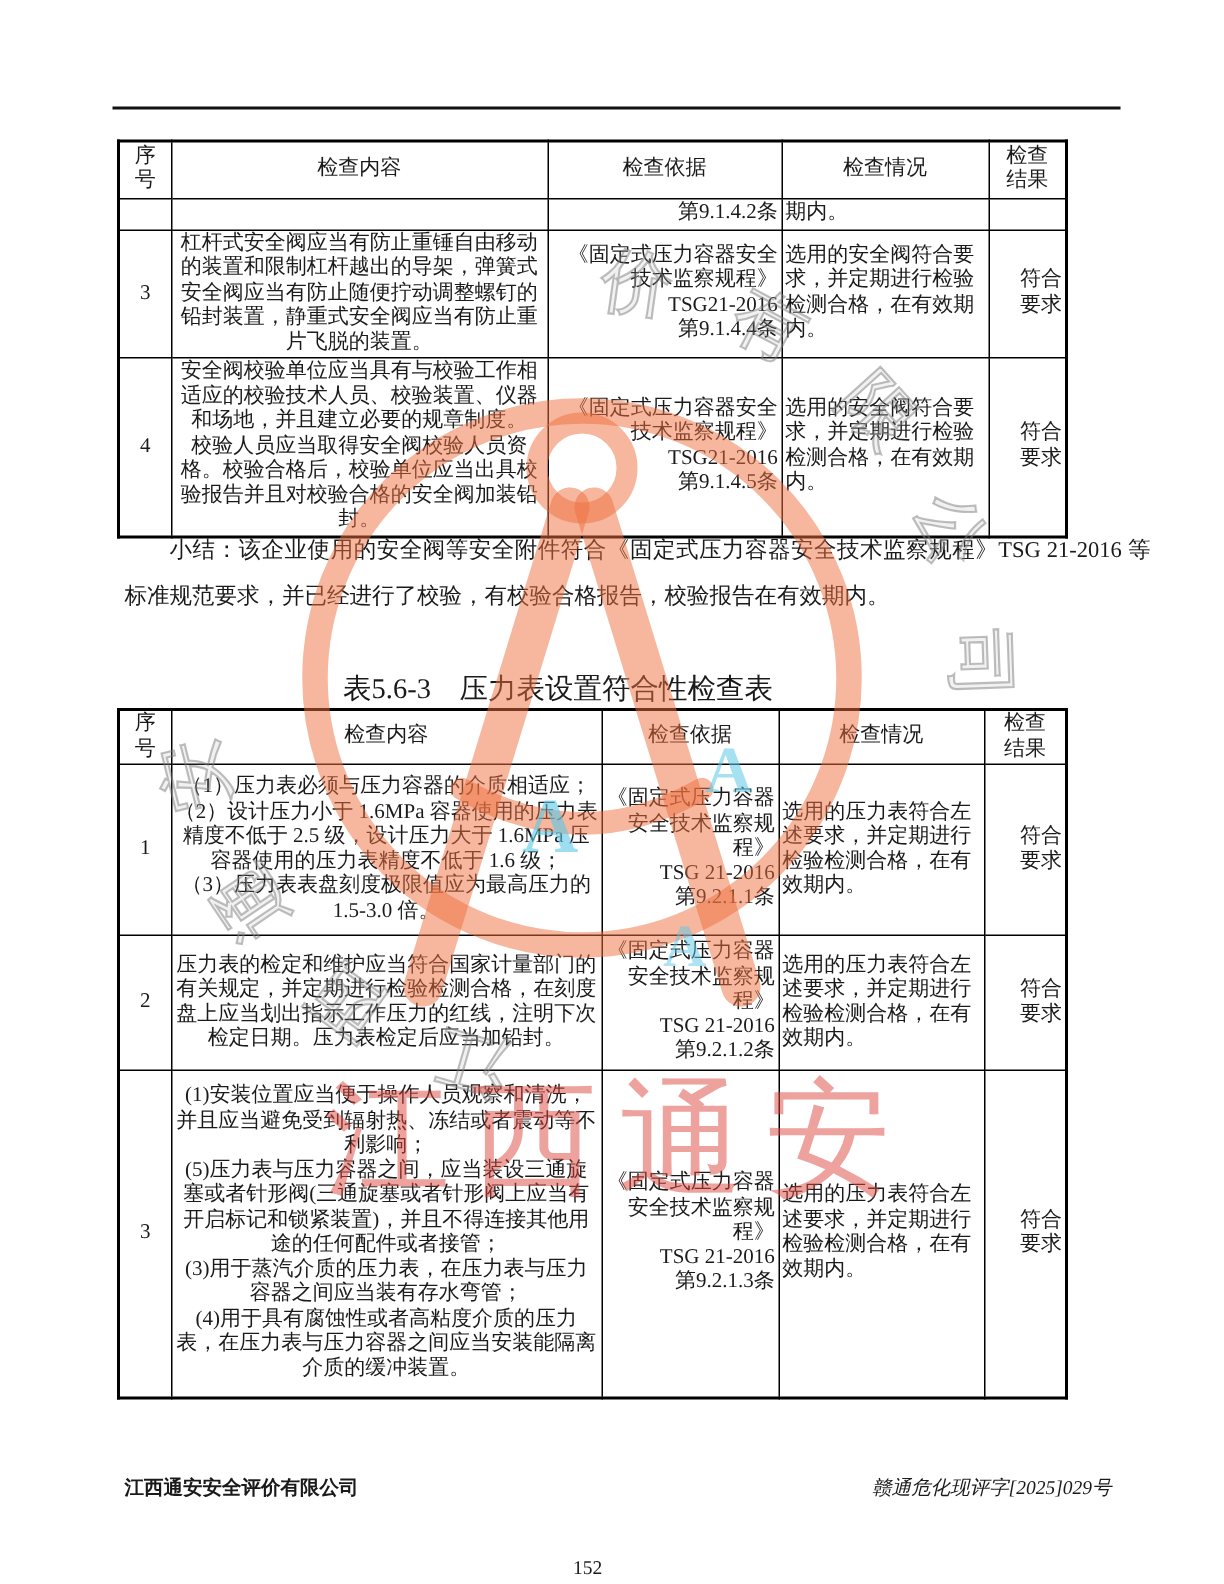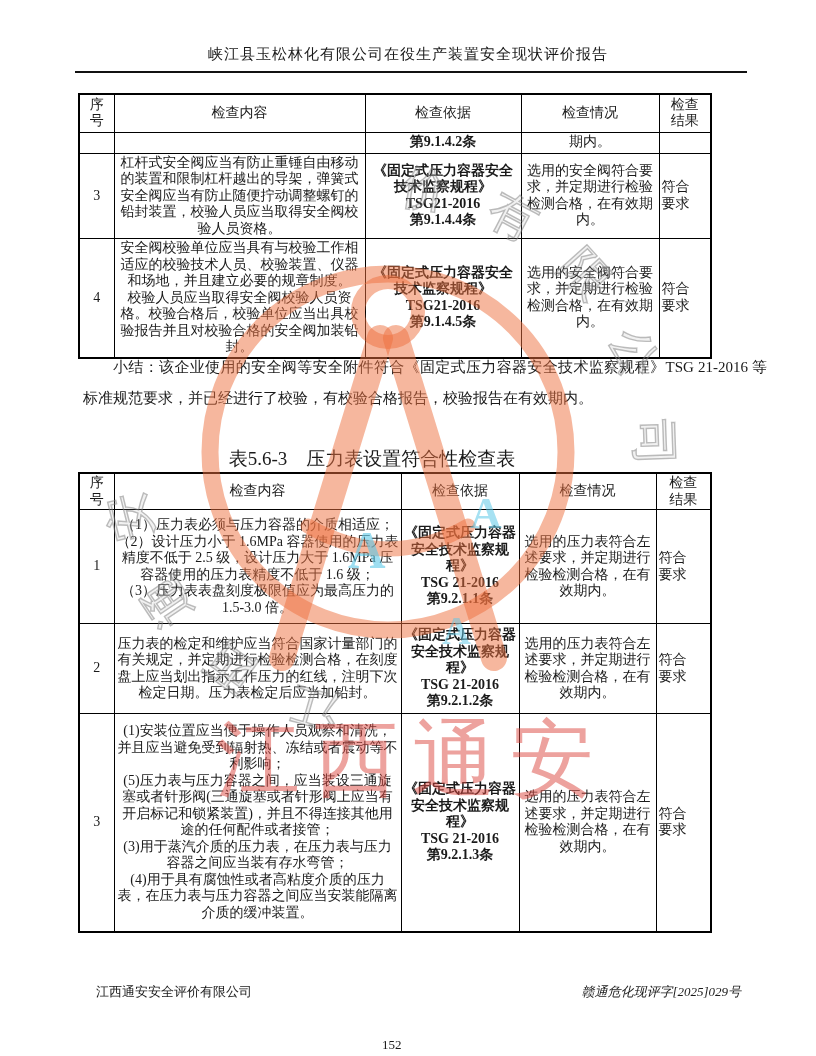--- a/index.html
+++ b/index.html
@@ -17,51 +17,50 @@
   #header-rule{left:75px;top:71px;width:672px;height:2px;background:#111;}
   
   table.doc{
     border-collapse:collapse;table-layout:fixed;width:632px;
     font-size:14px;line-height:16.5px;
   }
   table.doc{border:2px solid #000;}
   table.doc td{border:1px solid #000;padding:1px 2px;vertical-align:middle;overflow:hidden;}
   td.seq{text-align:center;}
   td.content{text-align:center;white-space:pre-line;padding:1px 4px;}
-  td.basis{text-align:center;white-space:pre-line;font-weight:bold;}
-  td.situation{text-align:center;white-space:pre-line;padding:1px 5px;}
-  td.result{text-align:left;white-space:pre-line;}
+  td.basis{text-align:right;white-space:pre-line;}
+  td.situation{text-align:left;white-space:pre-line;padding:1px 5px;}
+  td.result{text-align:right;white-space:pre-line;}
   td.th{text-align:center;white-space:pre-line;}
   #table1-wrap{left:78px;top:93px;}
   #table2-wrap{left:78px;top:472px;}
   
   .para{
     left:63px;width:684px;font-size:15px;line-height:31px;
     text-align:justify;text-indent:2em;margin-left:20px;
   }
   #summary1{top:352px;}
   #summary2{top:934px;}
   #table2-title{
     left:0;top:446px;width:744px;text-align:center;font-size:19px;
   }
   
   .footer-item{font-size:13px;}
-  #footer-company{left:96px;top:983px;}
+  #footer-company{left:83px;top:983px;font-weight:bold;}
   #footer-page{left:382px;top:1037px;}
   #footer-doc{right:75px;top:983px;font-style:italic;}
   
   #watermark-svg{left:0;top:0;z-index:30;pointer-events:none;}
   #content-layer{z-index:1;}
 </style>
 </head>
 <body>
 
 <div id="content-layer" class="abs" style="left:0;top:0;width:816px;height:1056px;">
 
-  <div id="page-header-title" class="abs">峡江县玉松林化有限公司在役生产装置安全现状评价报告</div>
   <div id="header-rule" class="abs"></div>
 
   <div id="table1-wrap" class="abs">
     <table class="doc">
       <colgroup>
         <col style="width:35px">
           <col style="width:251px">
           <col style="width:156px">
           <col style="width:138px">
           <col style="width:52px">
@@ -78,21 +77,21 @@
       </tr>
       <tr style="height:21px">
         <td class="seq"></td>
         <td class="content"></td>
         <td class="basis">第9.1.4.2条</td>
         <td class="situation">期内。</td>
         <td class="result"></td>
       </tr>
       <tr style="height:83px">
         <td class="seq">3</td>
-        <td class="content">杠杆式安全阀应当有防止重锤自由移动的装置和限制杠杆越出的导架，弹簧式安全阀应当有防止随便拧动调整螺钉的铅封装置，校验人员应当取得安全阀校验人员资格。</td>
+        <td class="content">杠杆式安全阀应当有防止重锤自由移动的装置和限制杠杆越出的导架，弹簧式安全阀应当有防止随便拧动调整螺钉的铅封装置，静重式安全阀应当有防止重片飞脱的装置。</td>
         <td class="basis">《固定式压力容器安全
 技术监察规程》
 TSG21-2016
 第9.1.4.4条</td>
         <td class="situation">选用的安全阀符合要求，并定期进行检验检测合格，在有效期内。</td>
         <td class="result">符合
 要求</td>
       </tr>
       <tr style="height:111px">
         <td class="seq">4</td>

